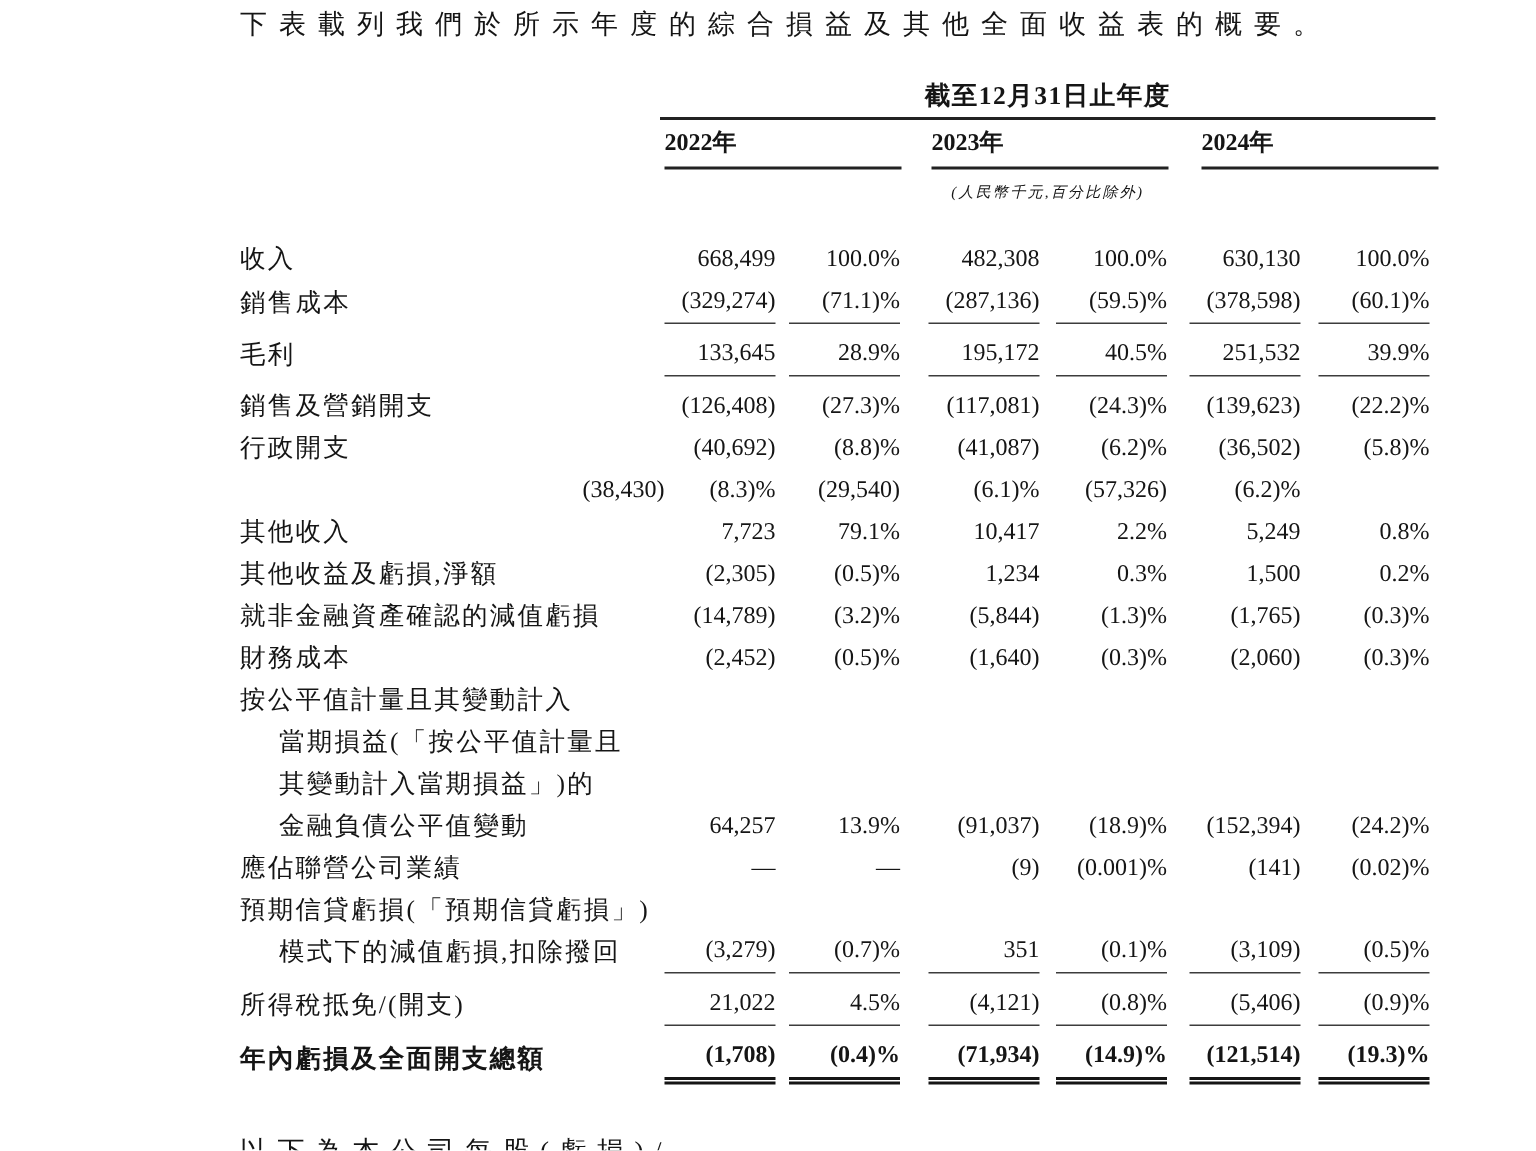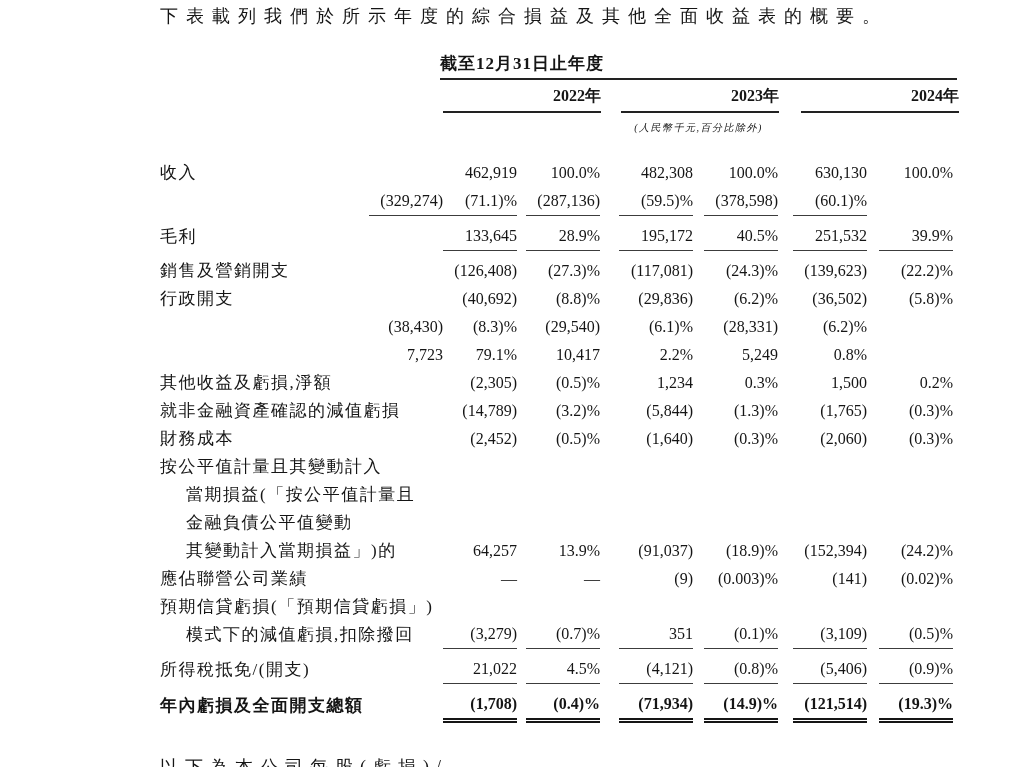--- a/index.html
+++ b/index.html
@@ -4,24 +4,24 @@
 <style>
   html,body{margin:0;padding:0;background:#ffffff;}
   .page{position:relative;width:1004px;height:767px;background:#fff;overflow:hidden;
         font-family:"Liberation Serif","DejaVu Serif",serif;color:#151515;}
 
   .intro{position:absolute;left:160px;top:4px;margin:0;font-size:18px;
          letter-spacing:8px;white-space:nowrap;}
 
   
   .thead{position:absolute;left:440px;top:53px;width:517px;}
-  .period{font-weight:700;font-size:17px;letter-spacing:1px;line-height:22px;}
+  .period{text-align:center;font-weight:700;font-size:17px;letter-spacing:1px;line-height:22px;}
   .top-rule{border-top:2.6px solid #222;margin-top:3px;height:0;}
   .years{position:relative;height:34px;}
-  .year{position:absolute;top:4px;height:27px;line-height:23px;text-align:right;
+  .year{position:absolute;top:4px;height:27px;line-height:23px;text-align:left;
         font-weight:700;font-size:16px;border-bottom:2.6px solid #222;}
   .y1{left:3px;width:158px}.y2{left:181px;width:158px}.y3{left:361px;width:158px}
   .unit{text-align:center;font-style:italic;font-size:10px;margin-top:7px;letter-spacing:1.5px;}
 
   
   .rows{position:absolute;left:160px;top:159px;width:793px;}
   .row{display:grid;grid-template-columns:283px 70px 87px 93px 85px 89px 86px;align-items:end;}
   .lbl{font-size:17px;letter-spacing:1.5px;}
   .line{line-height:28px;white-space:nowrap;}
   .ind{padding-left:26px;}
@@ -54,28 +54,31 @@
       <div class="year y3">2024年</div>
     </div>
     <div class="unit">(人民幣千元,百分比除外)</div>
   </div>
 
   <div class="rows" id="rows">
       <div class="row">
     <div class="lbl">
           <div class="line"><span>收入</span></div>
         </div>
-  <div class="cell c1"><span class="num">462,919</span></div>
+  <div class="cell c1"><span class="num">668,499</span></div>
         <div class="cell c2"><span class="num">100.0%</span></div>
         <div class="cell c3"><span class="num">482,308</span></div>
         <div class="cell c4"><span class="num">100.0%</span></div>
         <div class="cell c5"><span class="num">630,130</span></div>
         <div class="cell c6"><span class="num">100.0%</span></div>
       </div>
       <div class="row u1">
+    <div class="lbl">
+          <div class="line"><span>銷售成本</span></div>
+        </div>
   <div class="cell c1"><span class="num">(329,274)</span></div>
         <div class="cell c2"><span class="num">(71.1)%</span></div>
         <div class="cell c3"><span class="num">(287,136)</span></div>
         <div class="cell c4"><span class="num">(59.5)%</span></div>
         <div class="cell c5"><span class="num">(378,598)</span></div>
         <div class="cell c6"><span class="num">(60.1)%</span></div>
       </div>
       <div class="row u1">
     <div class="lbl">
           <div class="line"><span>毛利</span></div>
@@ -97,34 +100,37 @@
         <div class="cell c4"><span class="num">(24.3)%</span></div>
         <div class="cell c5"><span class="num">(139,623)</span></div>
         <div class="cell c6"><span class="num">(22.2)%</span></div>
       </div>
       <div class="row">
     <div class="lbl">
           <div class="line"><span>行政開支</span></div>
         </div>
   <div class="cell c1"><span class="num">(40,692)</span></div>
         <div class="cell c2"><span class="num">(8.8)%</span></div>
-        <div class="cell c3"><span class="num">(29,836)</span></div>
+        <div class="cell c3"><span class="num">(41,087)</span></div>
         <div class="cell c4"><span class="num">(6.2)%</span></div>
         <div class="cell c5"><span class="num">(36,502)</span></div>
         <div class="cell c6"><span class="num">(5.8)%</span></div>
       </div>
       <div class="row">
   <div class="cell c1"><span class="num">(38,430)</span></div>
         <div class="cell c2"><span class="num">(8.3)%</span></div>
         <div class="cell c3"><span class="num">(29,540)</span></div>
         <div class="cell c4"><span class="num">(6.1)%</span></div>
-        <div class="cell c5"><span class="num">(28,331)</span></div>
+        <div class="cell c5"><span class="num">(57,326)</span></div>
         <div class="cell c6"><span class="num">(6.2)%</span></div>
       </div>
       <div class="row">
+    <div class="lbl">
+          <div class="line"><span>其他收入</span></div>
+        </div>
   <div class="cell c1"><span class="num">7,723</span></div>
         <div class="cell c2"><span class="num">79.1%</span></div>
         <div class="cell c3"><span class="num">10,417</span></div>
         <div class="cell c4"><span class="num">2.2%</span></div>
         <div class="cell c5"><span class="num">5,249</span></div>
         <div class="cell c6"><span class="num">0.8%</span></div>
       </div>
       <div class="row">
     <div class="lbl">
           <div class="line"><span>其他收益及虧損,淨額</span></div>
@@ -155,38 +161,38 @@
         <div class="cell c2"><span class="num">(0.5)%</span></div>
         <div class="cell c3"><span class="num">(1,640)</span></div>
         <div class="cell c4"><span class="num">(0.3)%</span></div>
         <div class="cell c5"><span class="num">(2,060)</span></div>
         <div class="cell c6"><span class="num">(0.3)%</span></div>
       </div>
       <div class="row">
     <div class="lbl">
           <div class="line"><span>按公平值計量且其變動計入</span></div>
           <div class="line ind"><span>當期損益(「</span><span class="b">按公平值計量且</span></div>
+          <div class="line ind"><span class="b">其變動計入當期損益</span><span>」)的</span></div>
           <div class="line ind"><span>金融負債公平值變動</span></div>
-          <div class="line ind"><span class="b">其變動計入當期損益</span><span>」)的</span></div>
         </div>
   <div class="cell c1"><span class="num">64,257</span></div>
         <div class="cell c2"><span class="num">13.9%</span></div>
         <div class="cell c3"><span class="num">(91,037)</span></div>
         <div class="cell c4"><span class="num">(18.9)%</span></div>
         <div class="cell c5"><span class="num">(152,394)</span></div>
         <div class="cell c6"><span class="num">(24.2)%</span></div>
       </div>
       <div class="row">
     <div class="lbl">
           <div class="line"><span>應佔聯營公司業績</span></div>
         </div>
   <div class="cell c1"><span class="num">—</span></div>
         <div class="cell c2"><span class="num">—</span></div>
         <div class="cell c3"><span class="num">(9)</span></div>
-        <div class="cell c4"><span class="num">(0.003)%</span></div>
+        <div class="cell c4"><span class="num">(0.001)%</span></div>
         <div class="cell c5"><span class="num">(141)</span></div>
         <div class="cell c6"><span class="num">(0.02)%</span></div>
       </div>
       <div class="row u1">
     <div class="lbl">
           <div class="line"><span>預期信貸虧損(「預期信貸虧損」)</span></div>
           <div class="line ind"><span>模式下的減值虧損,扣除撥回</span></div>
         </div>
   <div class="cell c1"><span class="num">(3,279)</span></div>
         <div class="cell c2"><span class="num">(0.7)%</span></div>

